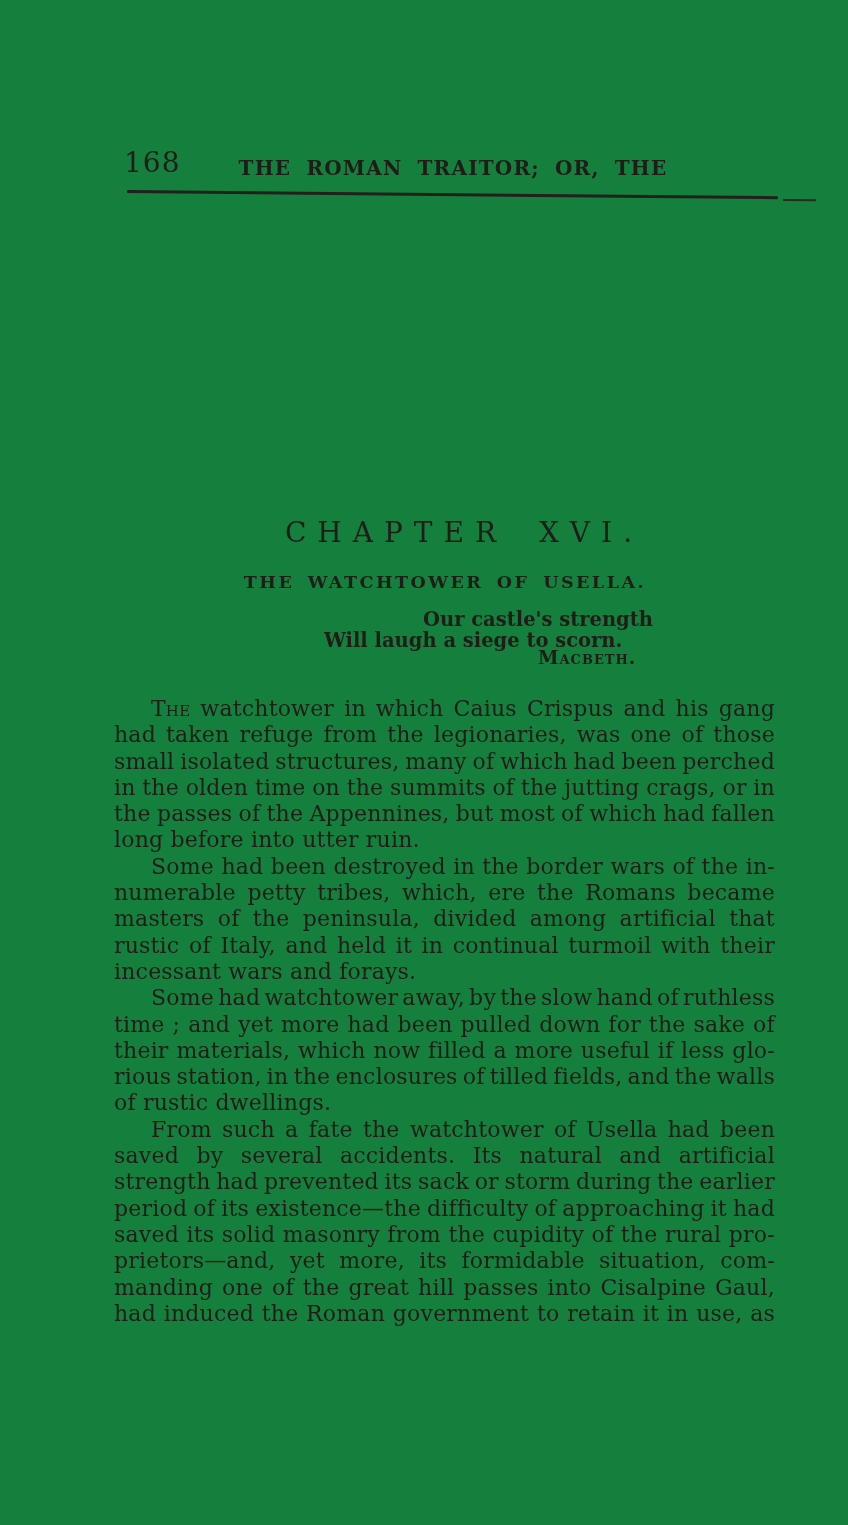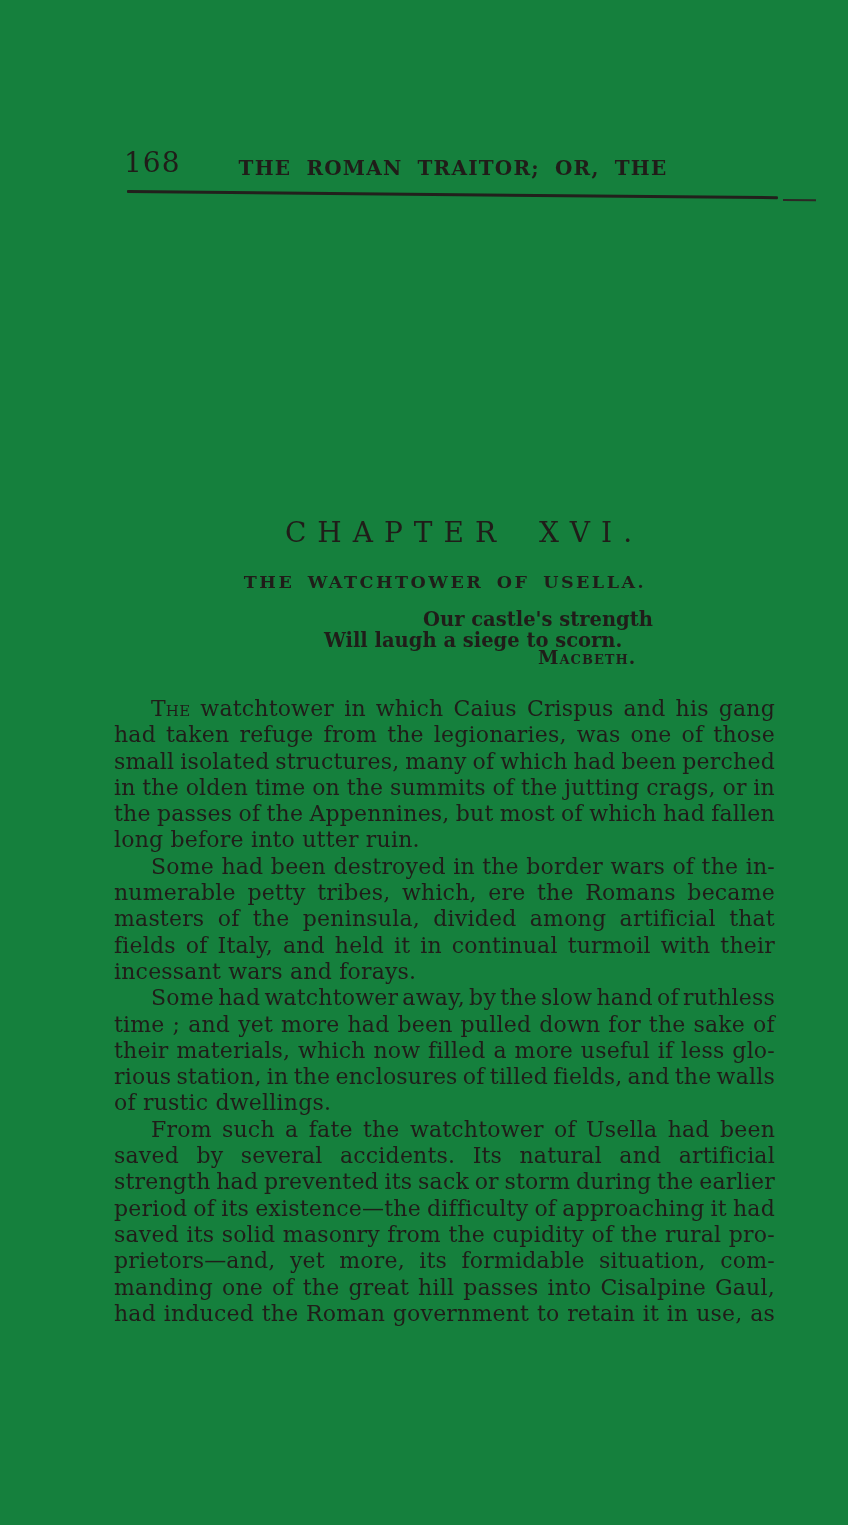--- a/index.html
+++ b/index.html
@@ -201,21 +201,21 @@
         <span>masters</span>
         <span>of</span>
         <span>the</span>
         <span>peninsula,</span>
         <span>divided</span>
         <span>among</span>
         <span>artificial</span>
         <span>that</span>
       </div>
       <div class="line">
-        <span>fields</span>
+        <span>rustic</span>
         <span>of</span>
         <span>Italy,</span>
         <span>and</span>
         <span>held</span>
         <span>it</span>
         <span>in</span>
         <span>continual</span>
         <span>turmoil</span>
         <span>with</span>
         <span>their</span>

